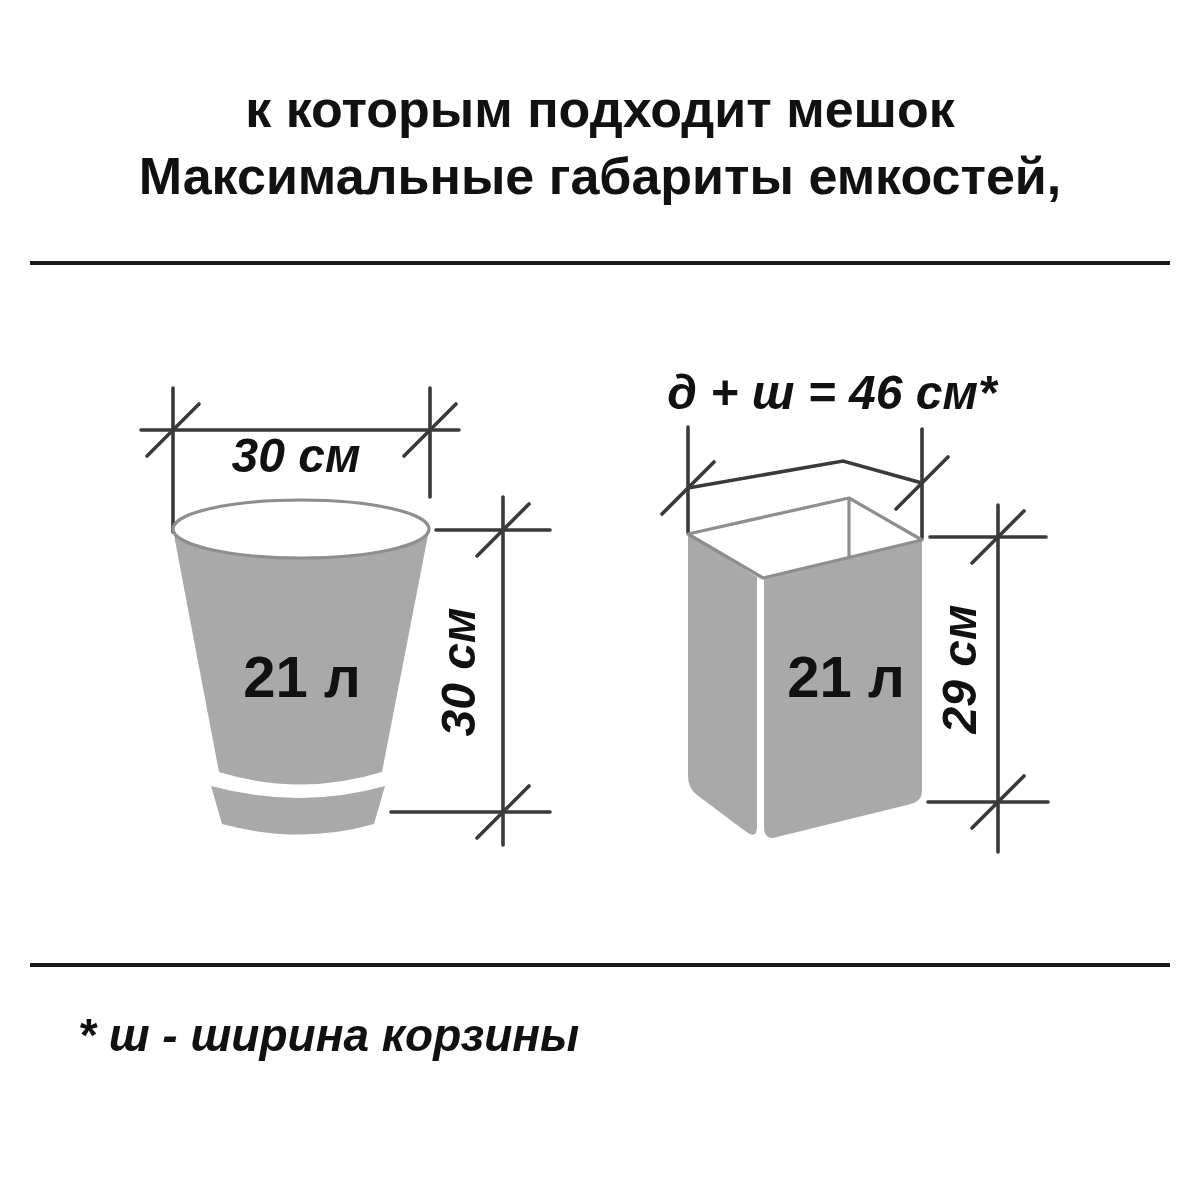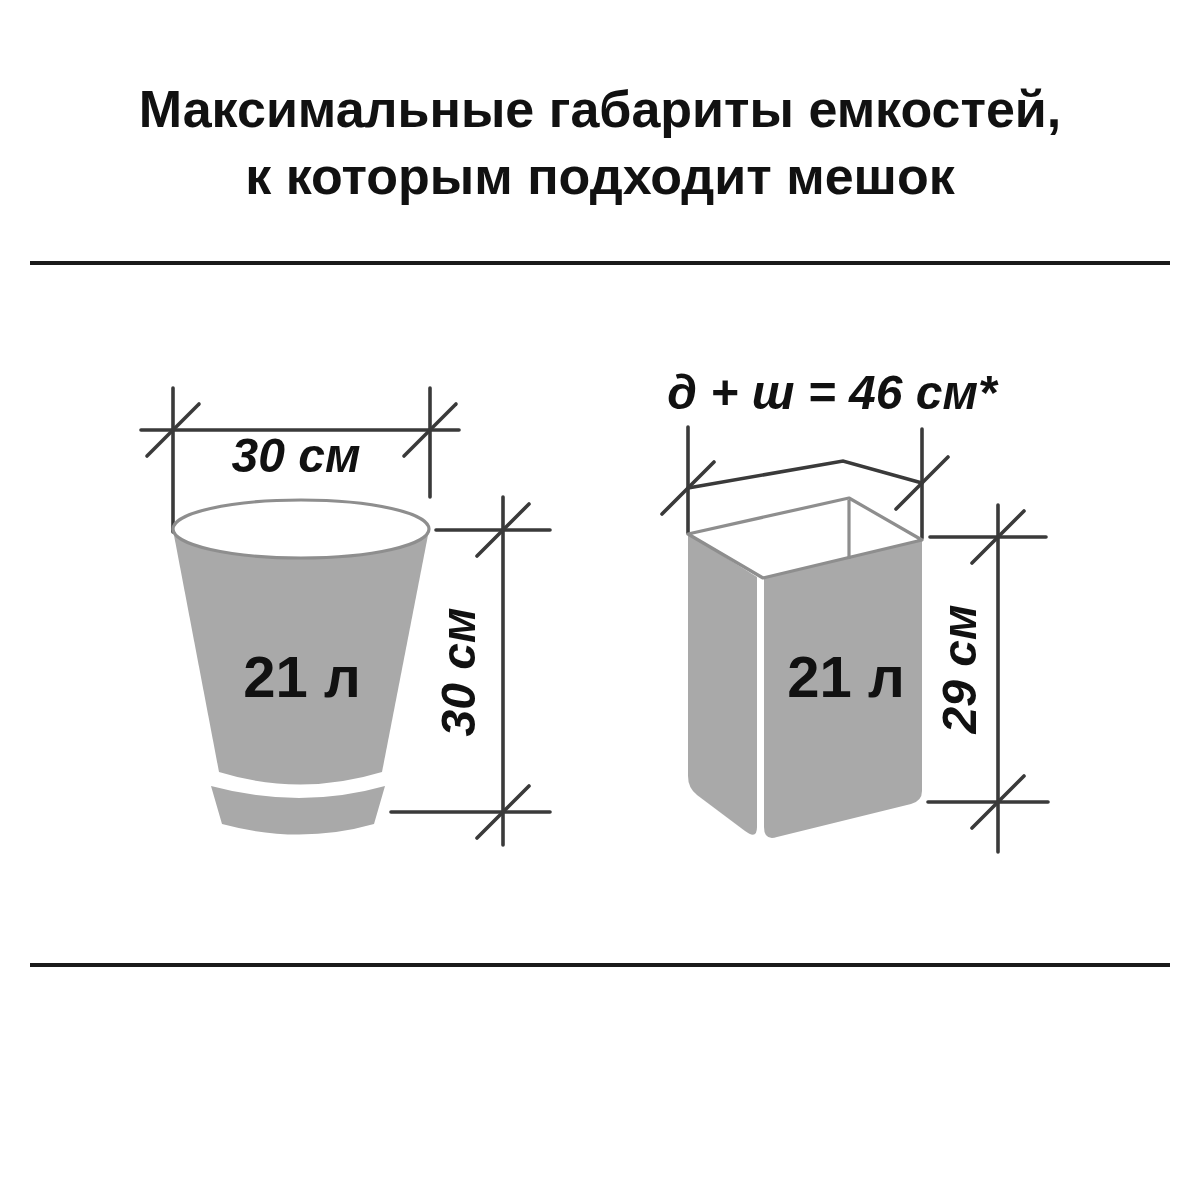--- a/index.html
+++ b/index.html
@@ -30,22 +30,22 @@
   .footnote{
     position:absolute;left:78px;top:1004px;
     font-size:46px;font-weight:700;font-style:italic;line-height:62px;
   }
   .footnote .indent{padding-left:38px;}
 </style>
 </head>
 <body>
 
 <header class="title">
+  <div>к которым подходит мешок</div>
   <div>Максимальные габариты емкостей,</div>
-  <div>к которым подходит мешок</div>
 </header>
 
 <div class="rule rule-top"></div>
 <div class="rule rule-bottom"></div>
 
 <svg class="diagram-svg" viewBox="0 0 1200 1200">
 
   <g>
     <line class="dim" x1="173" y1="388" x2="173" y2="532"></line>
     <line class="dim" x1="430" y1="388" x2="430" y2="497"></line>
@@ -93,13 +93,14 @@
     <line class="dim" x1="998" y1="505" x2="998" y2="852"></line>
     <line class="dim" x1="930" y1="537" x2="1046" y2="537"></line>
     <line class="dim" x1="928" y1="802" x2="1048" y2="802"></line>
     <line class="dim" x1="972" y1="563" x2="1024" y2="511"></line>
     <line class="dim" x1="972" y1="828" x2="1024" y2="776"></line>
   </g>
   <text class="dim-label mid" transform="rotate(-90 960 669)" x="960" y="685">29 см</text>
 </svg>
 
 <footer class="footnote">
+  <div>* ш - ширина корзины</div>
 </footer>
 
 </body></html>

